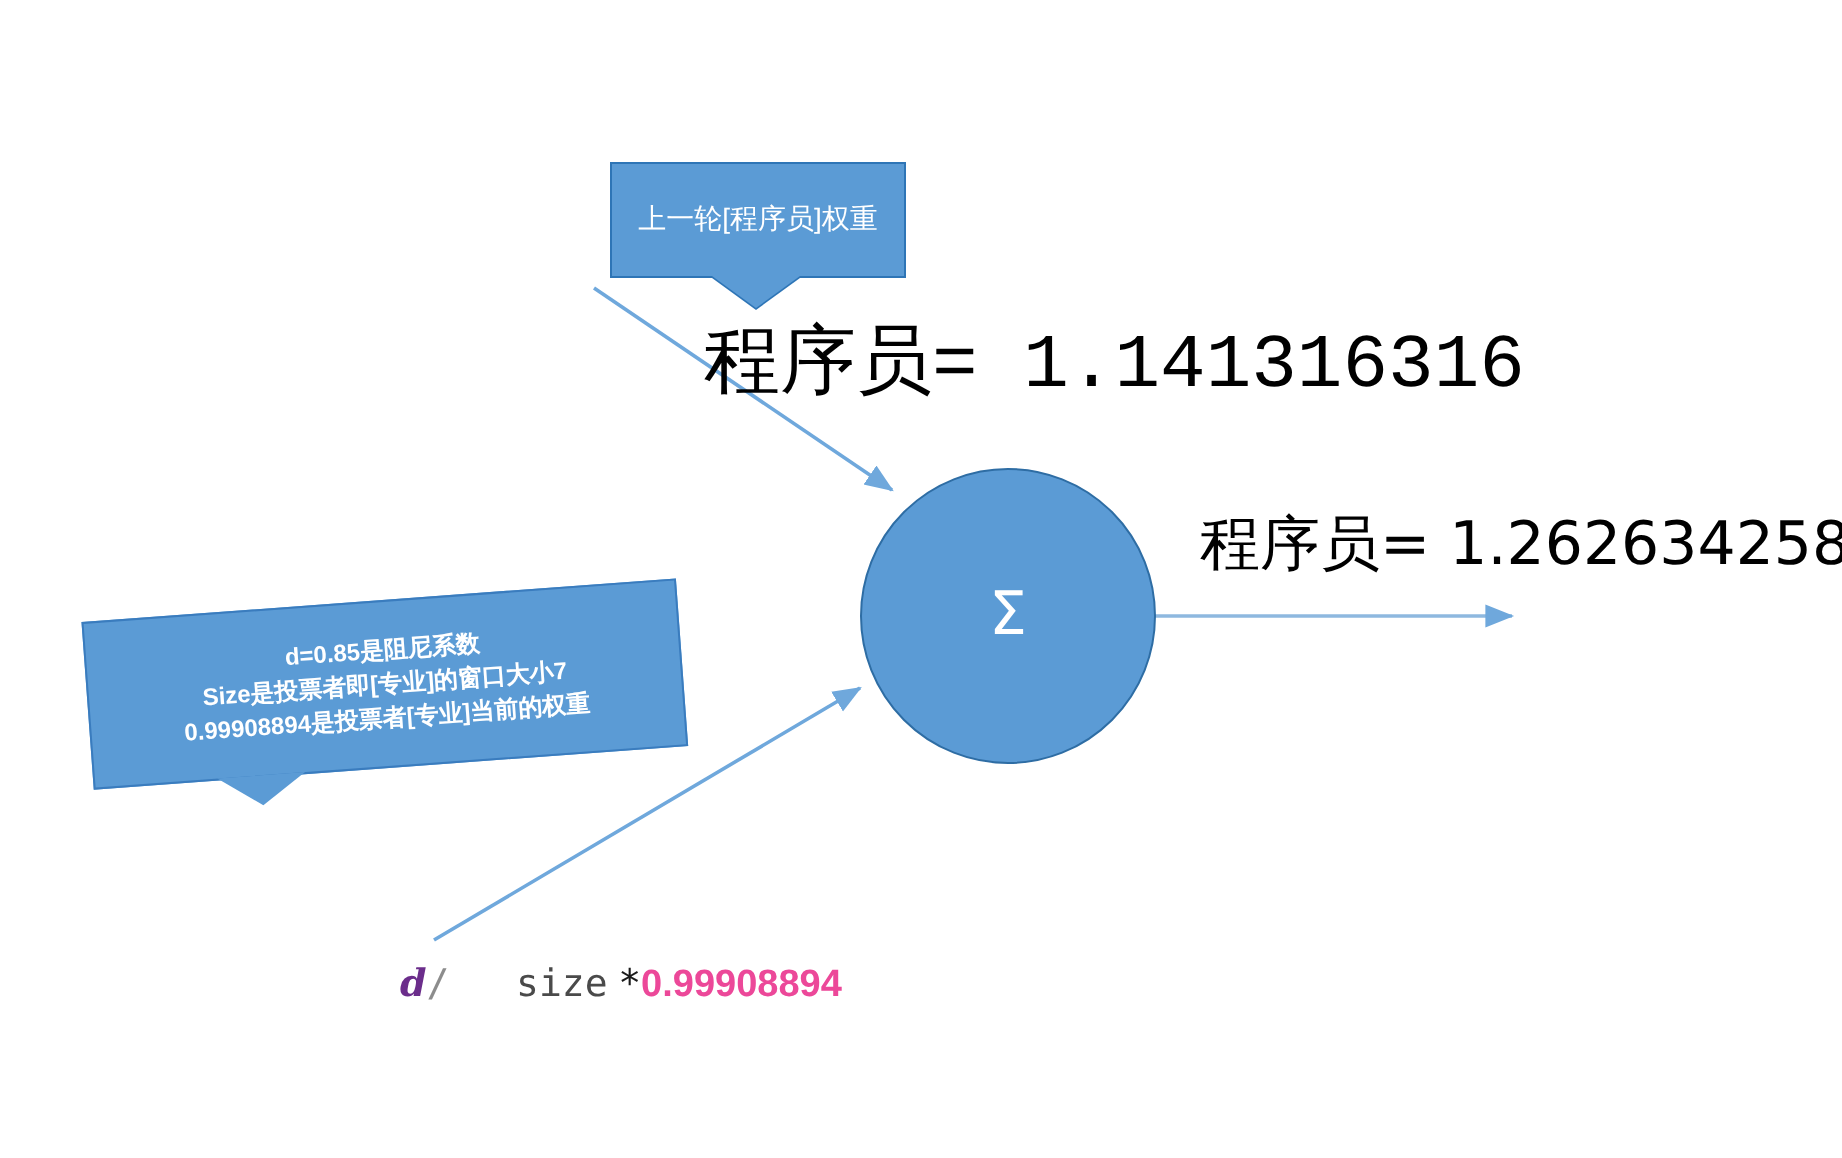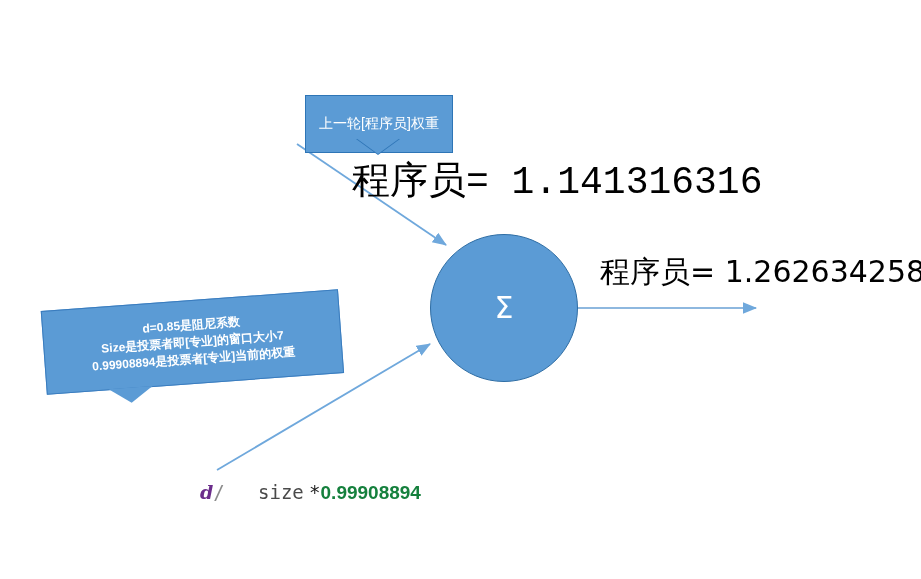--- a/index.html
+++ b/index.html
@@ -29,21 +29,20 @@
     left: 305px;
     top: 81px;
     width: 148px;
     height: 58px;
     background: #5B9BD5;
     border: 1px solid #2E75B6;
     box-sizing: border-box;
     display: flex;
     align-items: center;
     justify-content: center;
-    margin-top: 14px;
   }
   .callout-top .callout-text {
     color: #FFFFFF;
     font-size: 14px;
     letter-spacing: 0px;
     white-space: nowrap;
   }
   .callout-top-tail {
     position: absolute;
     left: 356px;
@@ -156,21 +155,21 @@
   .formula-bottom .f-size {
     color: #4A4A4A;
     font-family: "DejaVu Sans Mono", monospace;
     margin-left: 28px;
   }
   .formula-bottom .f-star {
     color: #1A1A1A;
     font-family: "DejaVu Sans Mono", monospace;
   }
   .formula-bottom .f-num {
-    color: #15803d;
+    color: #ec4899;
     font-weight: bold;
   }
 </style>
 </head>
 <body>
 
 <div id="canvas">
 
   <svg id="vector-layer" viewBox="0 0 921 579" xmlns="http://www.w3.org/2000/svg">
     <defs>

